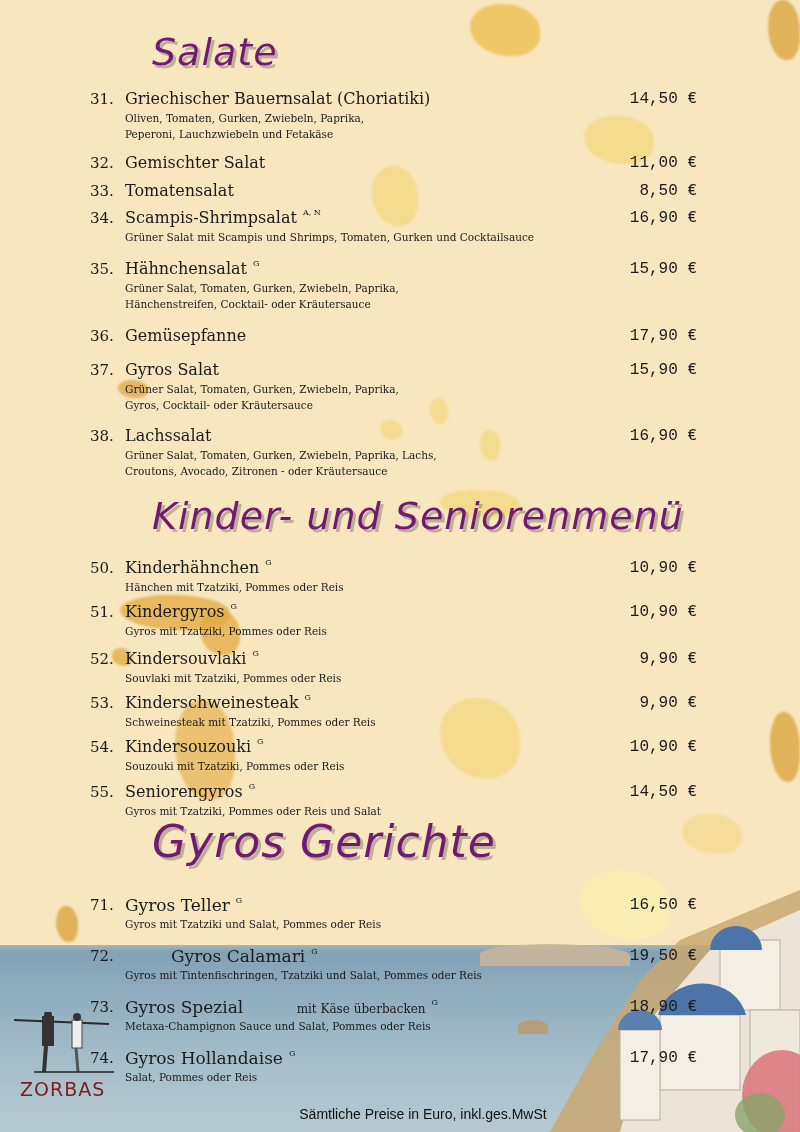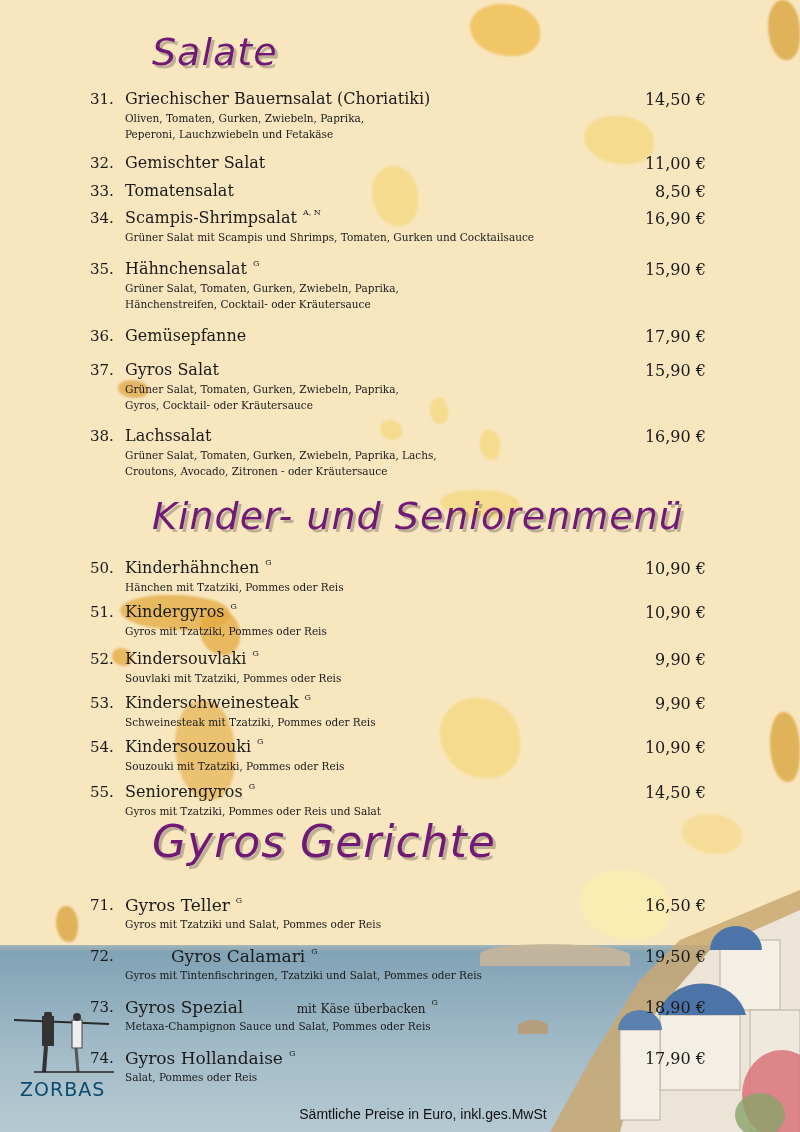--- a/index.html
+++ b/index.html
@@ -17,25 +17,25 @@
   
   .section-title { position:absolute; left:124px; font-family:"DejaVu Sans", sans-serif;
                    font-weight:300; letter-spacing:1px; color:#701a75;
                    text-shadow:3px 3px 0 rgba(120,110,95,.45); font-style:italic;margin-left:28px; }
   
   .item { position:absolute; left:0; width:800px; }
   .num { position:absolute; left:90px; font-size:15px; top:0; color:#1a1a1a; }
   .name { position:absolute; left:125px; top:-1px; font-size:16px; white-space:nowrap; }
   .name sup { font-size:8px; margin-left:6px; vertical-align:8px; }
   .desc { position:absolute; left:125px; top:20px; font-size:10.5px; line-height:16px; width:420px; }
-  .price { position:absolute; right:94px; top:0; font-size:16px; text-align:right; white-space:nowrap; }
+  .price { position:absolute; right:103px; top:0; font-size:16px; text-align:right; white-space:nowrap;font-family:Liberation Mono, monospace; }
   .footer { position:absolute; left:0; width:800px; top:1106px; text-align:center;
             font-family:"Liberation Sans", sans-serif; font-size:14px; color:#111;padding-left:23px; }
   .logo-text { position:absolute; left:20px; top:1078px; font-family:"DejaVu Sans", sans-serif;
-               font-size:19px; letter-spacing:1px; color:#0c4a6e; }
+               font-size:19px; letter-spacing:1px; color:#7f1d1d; }
 </style>
 </head>
 <body>
 
 <div class="page">
 
   <div class="bg-sea"></div>
   <div class="bg-sea-fade"></div>
   <div class="mountain" style="left:480px;top:944px;width:150px;height:22px;border-radius:60% 70% 0 0;"></div>
   <div class="mountain" style="left:518px;top:1020px;width:30px;height:14px;border-radius:60% 60% 10% 10%;background:#b89b74;"></div>

